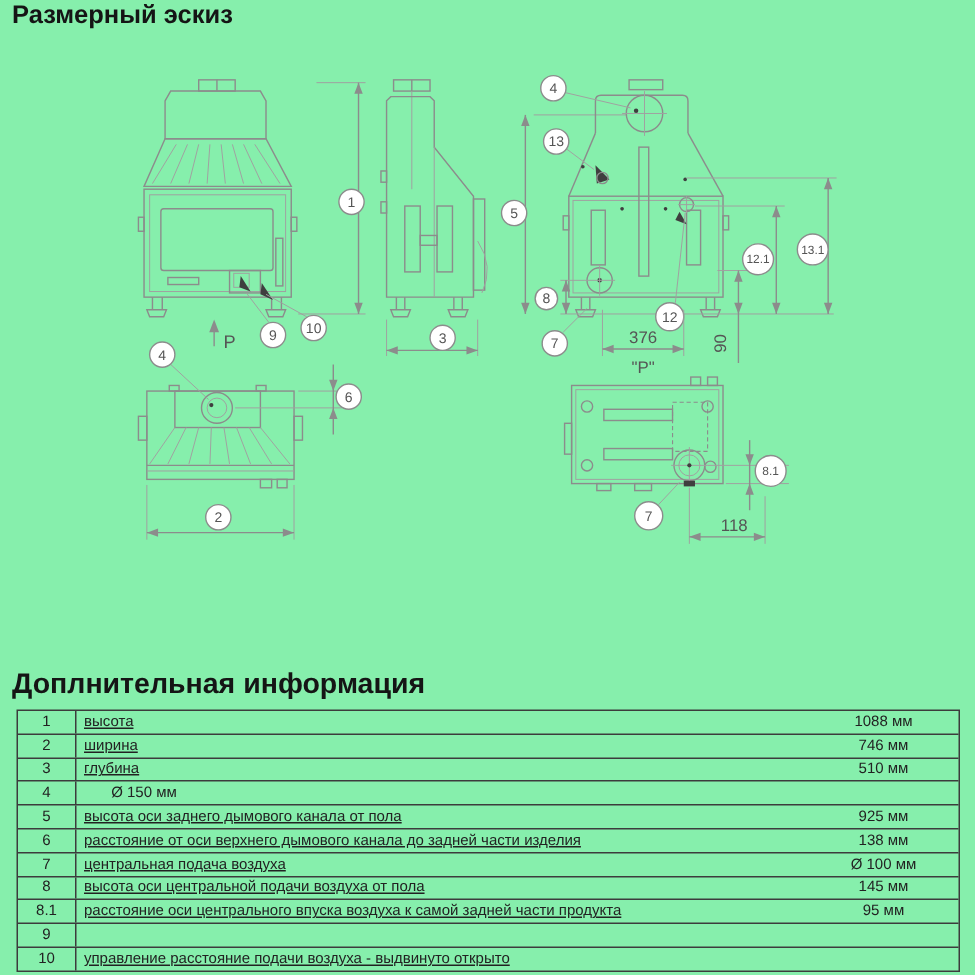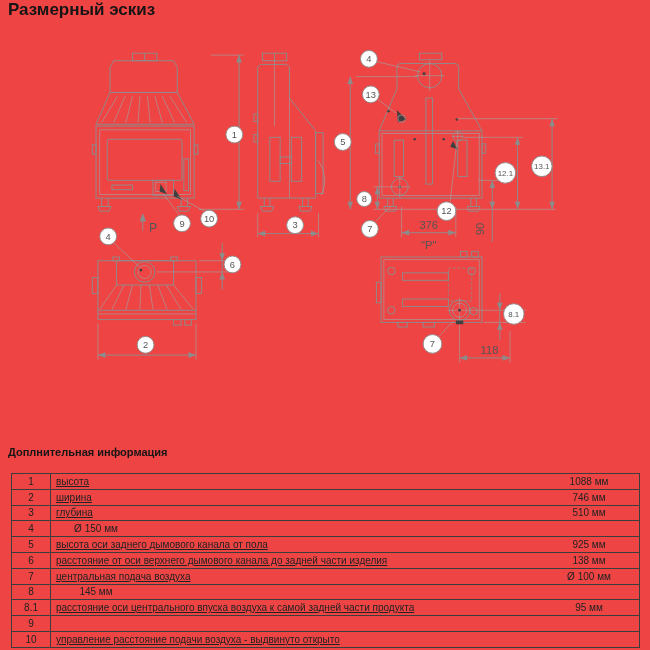--- a/index.html
+++ b/index.html
@@ -1,19 +1,19 @@
 <!DOCTYPE html>
 <html><head>
 <meta charset="utf-8">
 <style>
   html,body{margin:0;padding:0;background:#fff;}
-  .page{position:relative;width:650px;height:650px;background:#ef4444;overflow:hidden;
+  .page{position:relative;width:650px;height:650px;background:#86efac;overflow:hidden;
         font-family:"Liberation Sans", sans-serif;}
   .h1{position:absolute;left:8px;top:0px;font-size:17px;font-weight:bold;color:#151515;margin:0;}
-  .h2{position:absolute;left:8px;top:446px;font-size:11px;font-weight:bold;color:#151515;margin:0;}
+  .h2{position:absolute;left:8px;top:446px;font-size:19px;font-weight:bold;color:#151515;margin:0;}
   svg.drawing{position:absolute;left:0;top:28px;}
   svg .ln{stroke:#8c8c8c;stroke-width:1;fill:none;}
   svg .thin{stroke:#a0a0a0;stroke-width:0.7;fill:none;}
   svg .dash{stroke:#8c8c8c;stroke-width:0.8;fill:none;stroke-dasharray:3,2;}
   svg .dk{fill:#3f3f3f;stroke:none;}
   svg .ar{fill:#8c8c8c;stroke:none;}
   svg .co{fill:#ffffff;stroke:#8c8c8c;stroke-width:1;}
   svg .ctxt{fill:#555;font-size:10px;text-anchor:middle;font-family:"Liberation Sans",sans-serif;}
   svg .ctxt-sm{fill:#555;font-size:8.5px;text-anchor:middle;font-family:"Liberation Sans",sans-serif;}
   svg .dtxt{fill:#555;font-size:12px;text-anchor:middle;font-family:"Liberation Sans",sans-serif;}
@@ -345,20 +345,21 @@
     </div>
 
     <div class="trow">
       <div class="tnum">7</div>
       <div class="tlabel">центральная подача воздуха</div>
       <div class="tvalue">Ø 100 мм</div>
     </div>
 
     <div class="trow">
       <div class="tnum">8</div>
+      <div class="tlabel">высота оси центральной подачи воздуха от пола</div>
       <div class="tvalue">145 мм</div>
     </div>
 
     <div class="trow">
       <div class="tnum">8.1</div>
       <div class="tlabel">расстояние оси центрального впуска воздуха к самой задней части продукта</div>
       <div class="tvalue">95 мм</div>
     </div>
 
     <div class="trow">

